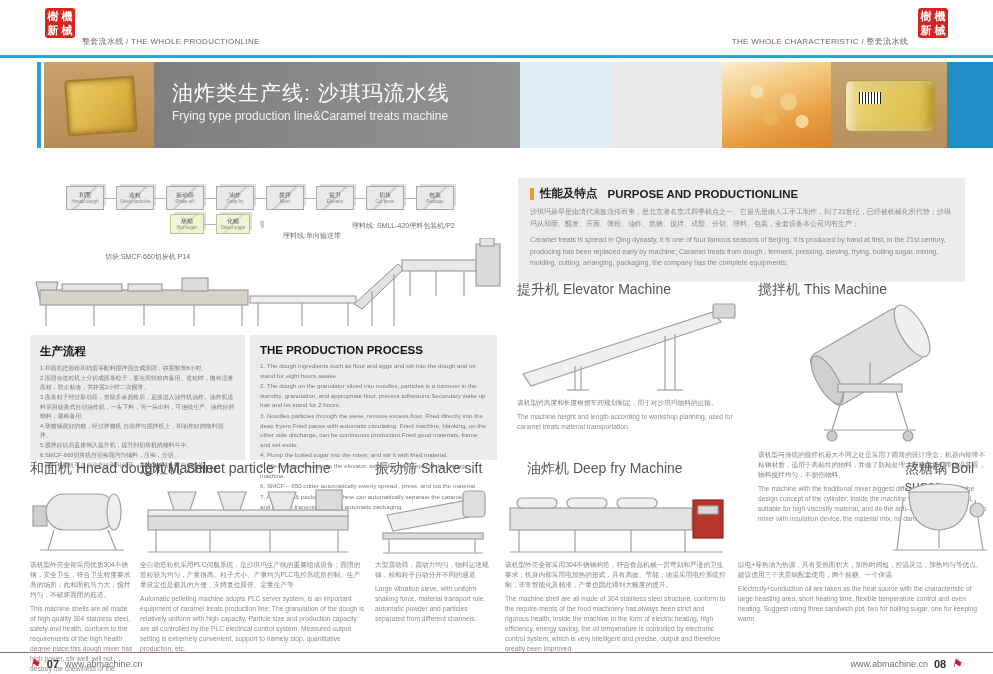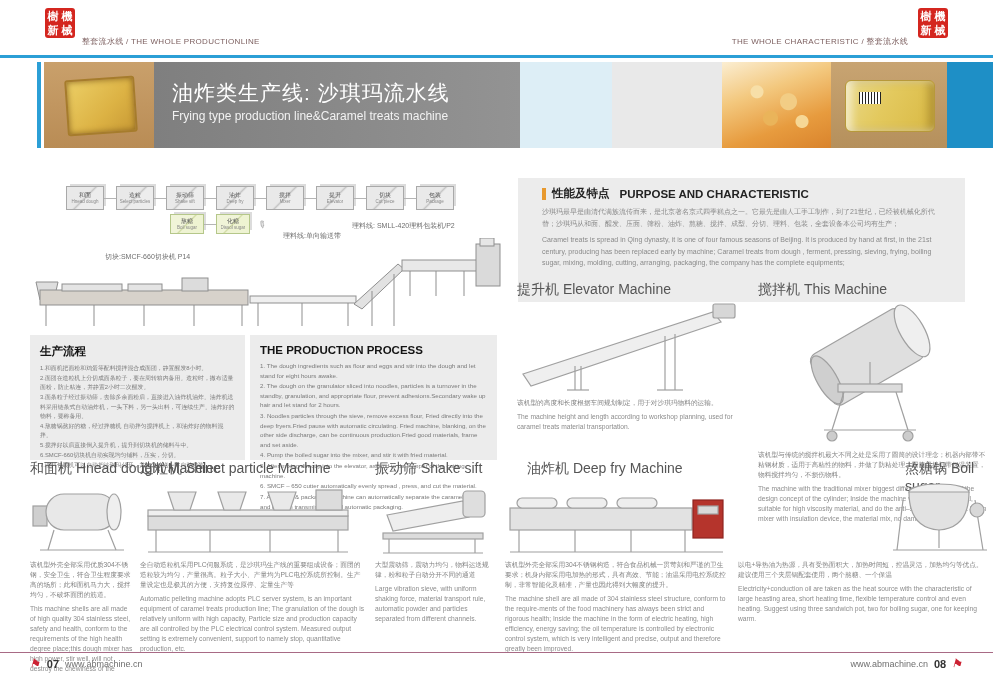--- a/index.html
+++ b/index.html
@@ -204,26 +204,26 @@
       <div>1.和面机把面粉和鸡蛋等配料搅拌混合成面团，静置醒发8小时。</div>
       <div>2.面团在造粒机上分切成面条粒子，要在周转箱内备用。造粒时，撒布适量面粉，防止粘连，并静置2小时二次醒发。</div>
       <div>3.面条粒子经过振动筛，去除多余面粉后，直接进入油炸机油炸。油炸机送料采用链条式自动油炸机，一头下料，另一头出料，可连续生产。油炸好的物料，要称备用。</div>
       <div>4.熬糖锅熬好的糖，经过拌糖机 自动拌匀搅拌机上，和油炸好的物料混拌。</div>
       <div>5.搅拌好以后直接倒入提升机，提升到切块机的储料斗中。</div>
       <div>6.SMCF-660切块机自动实现均匀铺料，压实，分切。</div>
       <div>7.理料包装机可以自动把沙琪玛分开，并均匀输送，并自动包装。</div>
     </div>
   </div>
 
-  <div class="abs panel" style="left:518px;top:178px;width:447px;height:124px;padding:8px 24px;">
+  <div class="abs panel" style="left:518px;top:178px;width:447px;height:104px;padding:8px 12px;">
     <div class="purpose-title">
       <span class="orange-bar"></span>
       <span>性能及特点</span>
       <span style="width:10px;"></span>
-      <span>PURPOSE AND CHARACTERISTIC</span>
+      <span>PURPOSE AND PRODUCTIONLINE</span>
     </div>
     <div class="ptext" style="margin-top:5px;">沙琪玛最早是由清代满族流传而来，是北京著名京式四季糕点之一。它最先是由人工手工制作，到了21世纪，已经被机械化所代替；沙琪玛从和面、醒发、压面、筛粉、油炸、熬糖、搅拌、成型、分切、理料、包装，全套设备本公司均有生产；</div>
     <div class="ptext" style="margin-top:5px;">Caramel treats is spread in Qing dynasty, it is one of four famous seasons of Beijing. It is produced by hand at first, in the 21st century, producing has been replaced early by machine; Caramel treats from dough , ferment, pressing, sieving, frying, boiling sugar, mixing, molding, cutting, arranging, packaging, the company has the complete equipments;</div>
   </div>
 
   <div class="abs caption" style="left:517px;top:281px;">提升机 Elevator Machine</div>
   <svg class="abs" style="left:517px;top:294px;" width="230" height="100" viewBox="0 0 230 100">
     <g stroke="#a0a0a0" stroke-width="1.2" fill="#e9e9e9">
       <polygon points="6,80 196,18 204,28 14,92" fill="#efefef"></polygon>
       <rect x="196" y="10" width="22" height="14" rx="2" fill="#d7d7d7"></rect>

